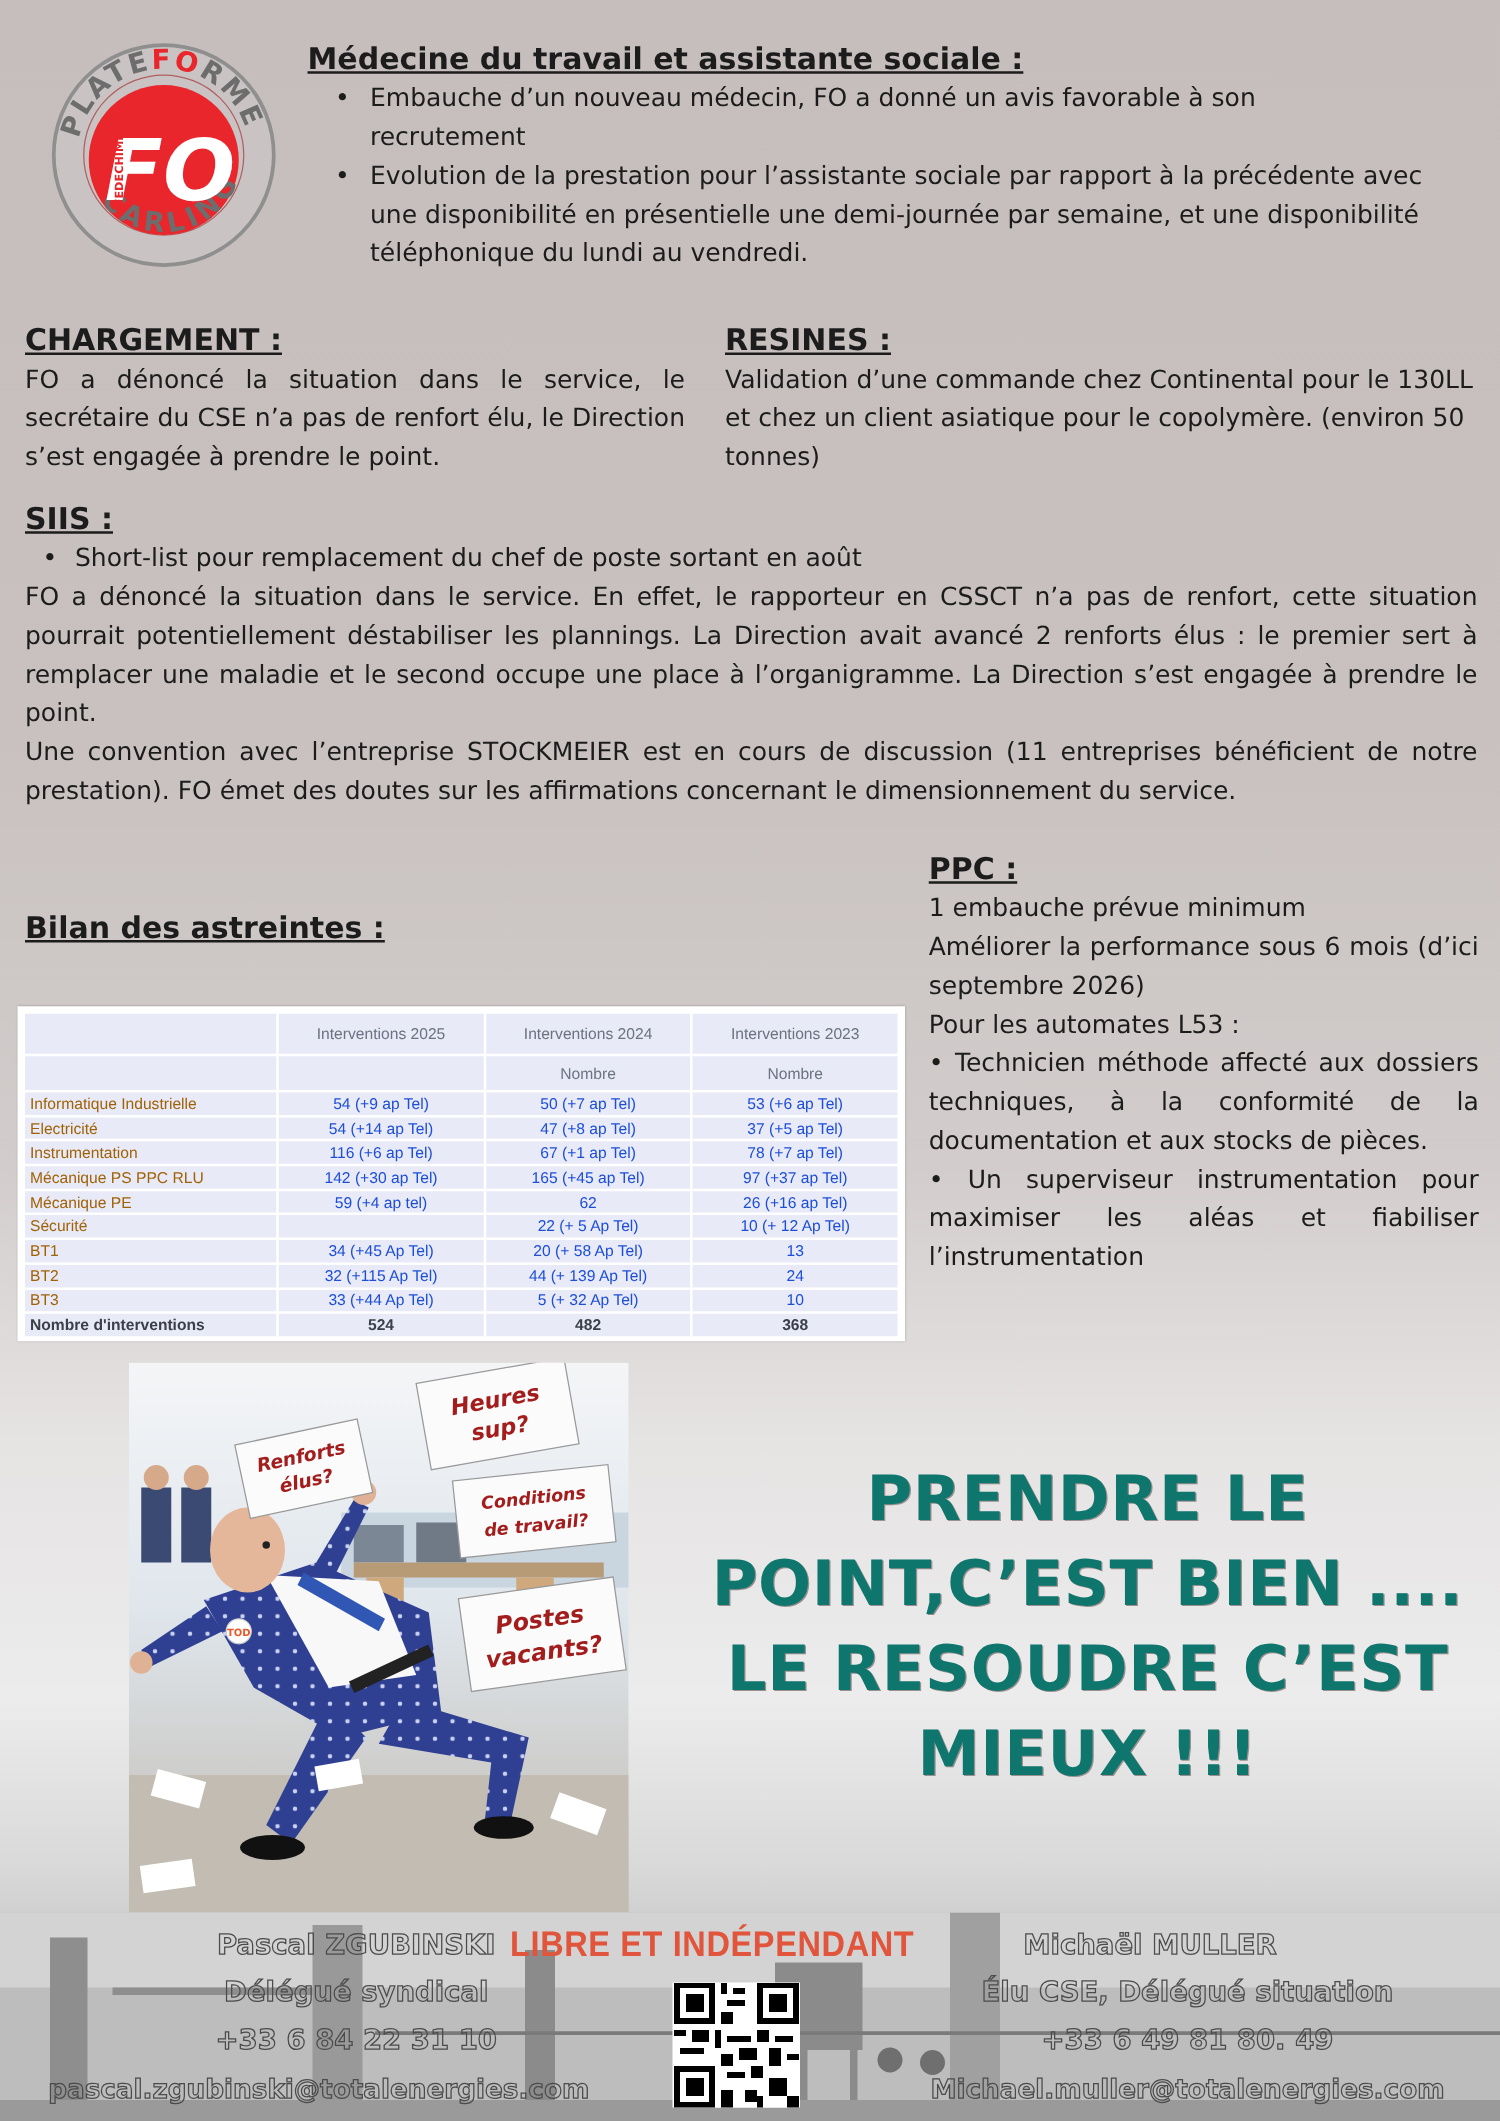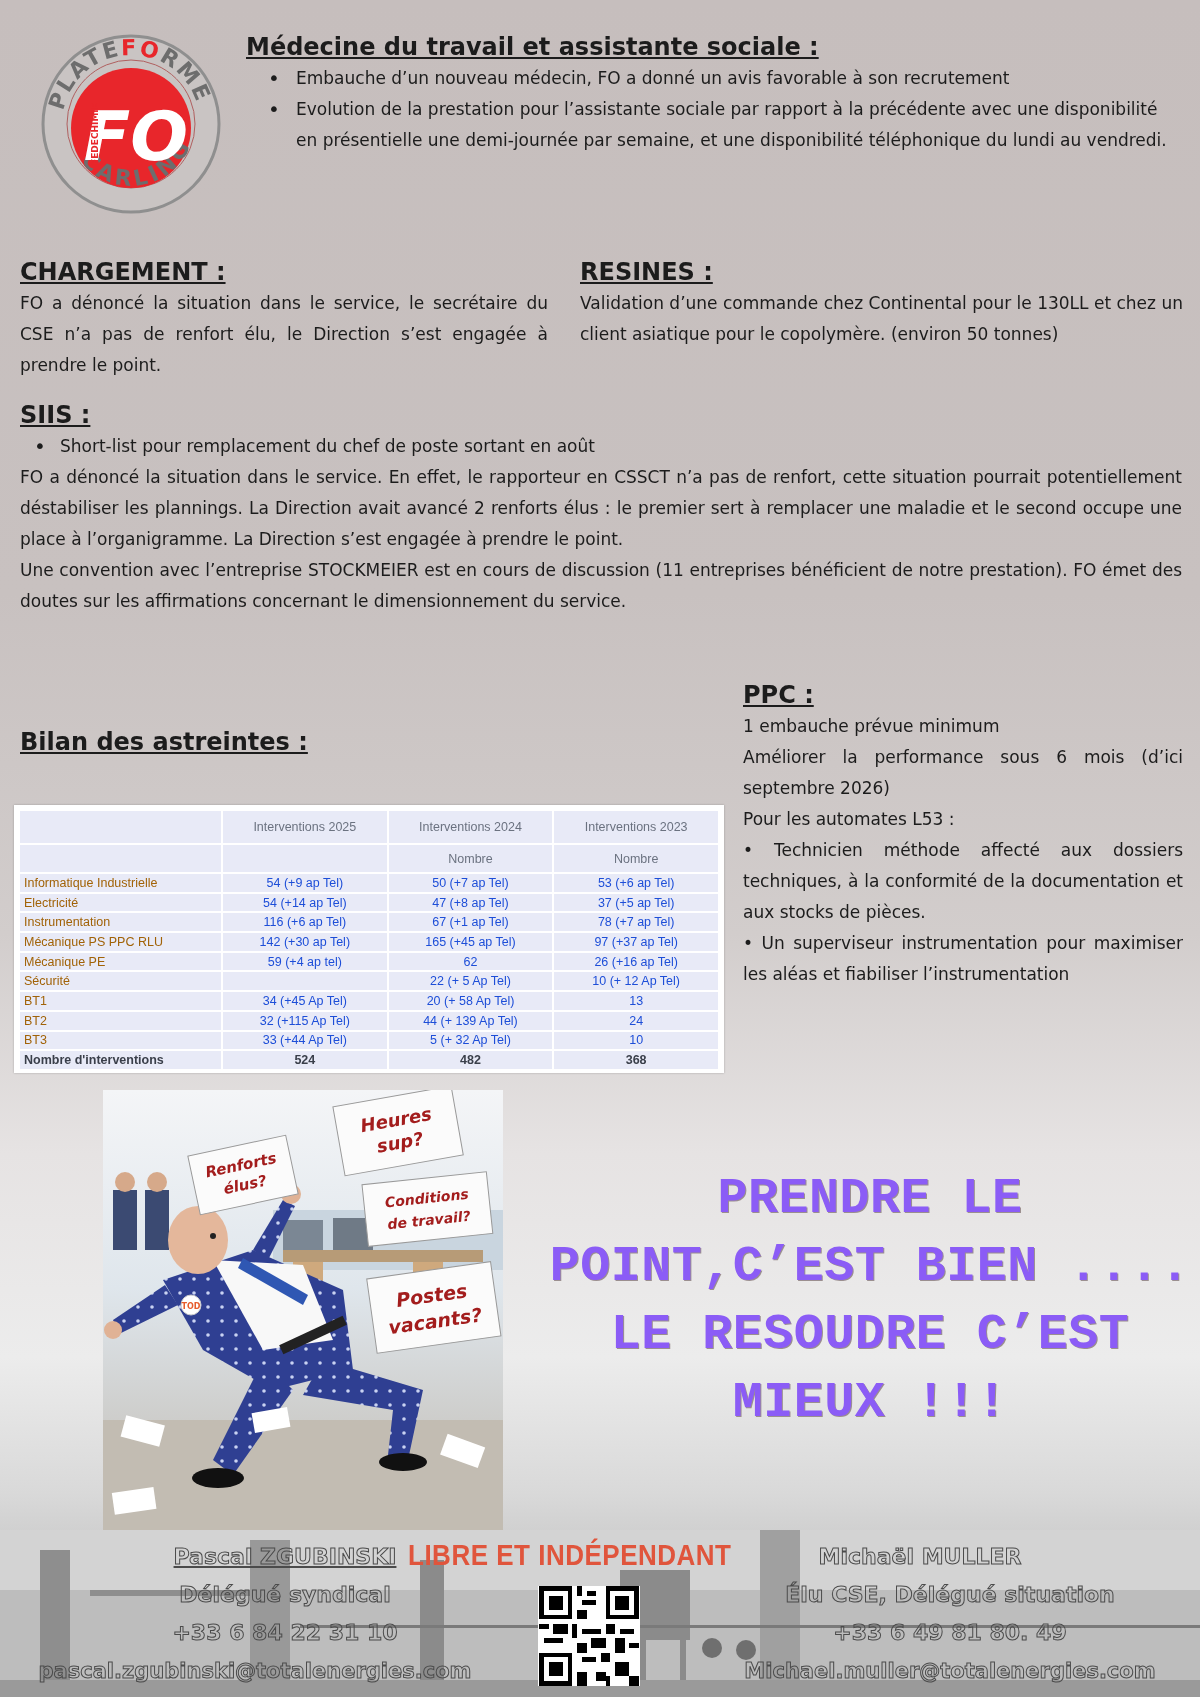--- a/index.html
+++ b/index.html
@@ -6,21 +6,21 @@
   html, body { width: 1200px; height: 1697px; overflow: hidden; }
   body {
     font-family: "DejaVu Sans", sans-serif;
     color: #1c1c1c;
     background: linear-gradient(180deg, #c6bebd 0%, #c8c1c0 35%, #d2cdcc 55%, #e6e3e3 68%, #ececec 80%, #d9d9d9 88%, #a9a9a9 100%);
     position: relative;
   }
   .page { position: relative; width: 1200px; height: 1697px; }
   .abs { position: absolute; }
   .heading { font-weight: bold; text-decoration: underline; font-size: 24px; line-height: 28px; }
-  .body-text { font-size: 17px; line-height: 31px; }
+  .body-text { font-size: 20px; line-height: 31px; }
   .justify { text-align: justify; text-align-last: left; }
   ul.bullets { list-style: none; }
   ul.bullets li { position: relative; padding-left: 50px; }
   ul.bullets li::before { content: "\2022"; position: absolute; left: 22px; top: 0; font-size: 20px; }
   ul.bullets.siis li { padding-left: 40px; }
   ul.bullets.siis li::before { left: 14px; }
 
   
   .logo { left: 40px; top: 33px; width: 182px; height: 182px; }
 
@@ -36,23 +36,22 @@
   .astreintes tr.sub td { height: 29px; color: #6b7280; }
   .astreintes td.c { text-align: center; }
   .astreintes td.c, .astreintes td.c2 { color: #1d4ed8; }
   .astreintes tr.total td { font-weight: bold; color: #3a3f4a; }
   .astreintes td.lbl { color: #a16207; width: 203px; }
 
   
   .slogan {
     left: 540px; top: 1165px; width: 660px;
     text-align: center; font-weight: bold; font-size: 50px; line-height: 68px;
-    color: #8b5cf6; letter-spacing: 0.5px;
+    color: #0f766e; letter-spacing: 0.5px;
     text-shadow: 1px 1px 0 #9b8f8f;
-    font-family: Liberation Mono, monospace;
   }
 
   
   .illus { left: 103px; top: 1090px; width: 400px; height: 440px; overflow: hidden; }
 
   
   .footer { left: 0; top: 1530px; width: 1200px; height: 167px; }
   .outline-text {
     font-family: "DejaVu Sans", sans-serif; font-weight: bold; color: transparent;
     -webkit-text-stroke: 1px #4b4b4b; text-align: center;
@@ -312,21 +311,21 @@
       <rect x="300" y="95" width="900" height="3" fill="#7a7a7a"></rect>
       <circle cx="712" cy="118" r="10" fill="#6f6f6f"></circle>
       <circle cx="746" cy="120" r="10" fill="#6f6f6f"></circle>
       <rect x="0" y="150" width="1200" height="17" fill="#9a9a9a"></rect>
     </svg>
   </div>
 
   <div class="abs libre">LIBRE ET INDÉPENDANT</div>
 
   <div class="abs contact-left outline-text">
-    <div class="contact-line" style="padding-left:60px;text-decoration:underline;">Pascal ZGUBINSKI</div>
+    <div class="contact-line" style="padding-left:60px;">Pascal ZGUBINSKI</div>
     <div class="contact-line" style="padding-left:60px;">Délégué syndical</div>
     <div class="contact-line" style="padding-left:60px;">+33 6 84 22 31 10</div>
     <div class="contact-line" style="font-size:21px;">pascal.zgubinski@totalenergies.com</div>
   </div>
 
   <div class="abs qr">
     <svg width="102" height="100" viewBox="0 0 21 21" shape-rendering="crispEdges">
       <rect width="21" height="21" fill="#fff"></rect>
       <g fill="#000">
         <rect x="0" y="0" width="7" height="7"></rect>

